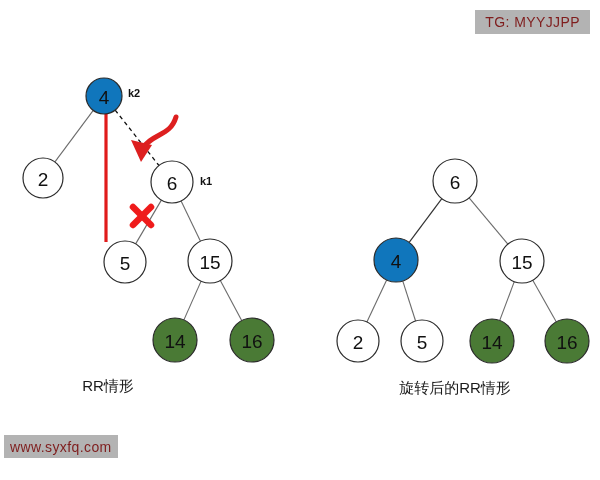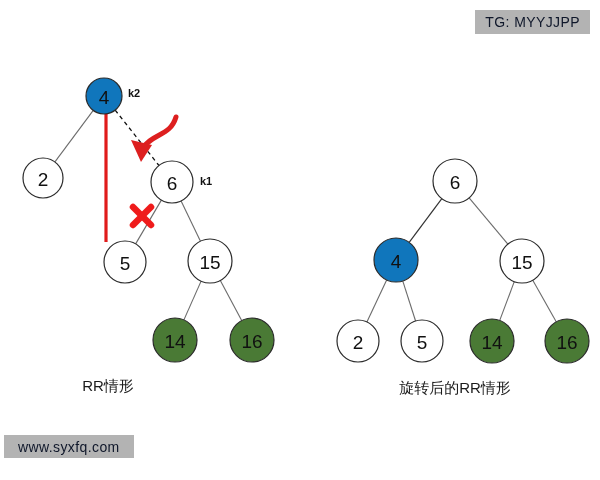--- a/index.html
+++ b/index.html
@@ -86,37 +86,37 @@
     stroke: #ef1b1b;
     stroke-width: 6.5;
     stroke-linecap: round;
   }
   .badge {
     position: absolute;
     display: flex;
     align-items: center;
     justify-content: center;
     background: #b3b3b3;
-    color: #0f172a;
+    color: #7f1d1d;
     font-family: "Liberation Sans", "DejaVu Sans", sans-serif;
     letter-spacing: 0.4px;
     white-space: nowrap;
   }
   #tg-badge {
     right: 10px;
     top: 10px;
     height: 24px;
     padding: 0 10px;
     font-size: 14px;
   }
   #watermark-badge {
     left: 4px;
     bottom: 22px;
     height: 23px;
-    padding: 0 14px;
+    padding: 0 6px;
     font-size: 14px;
   }
 </style>
 </head>
 <body>
 
 <div id="stage">
 
   <svg id="diagram" viewBox="0 0 600 480">
     <g id="svg-edges">

